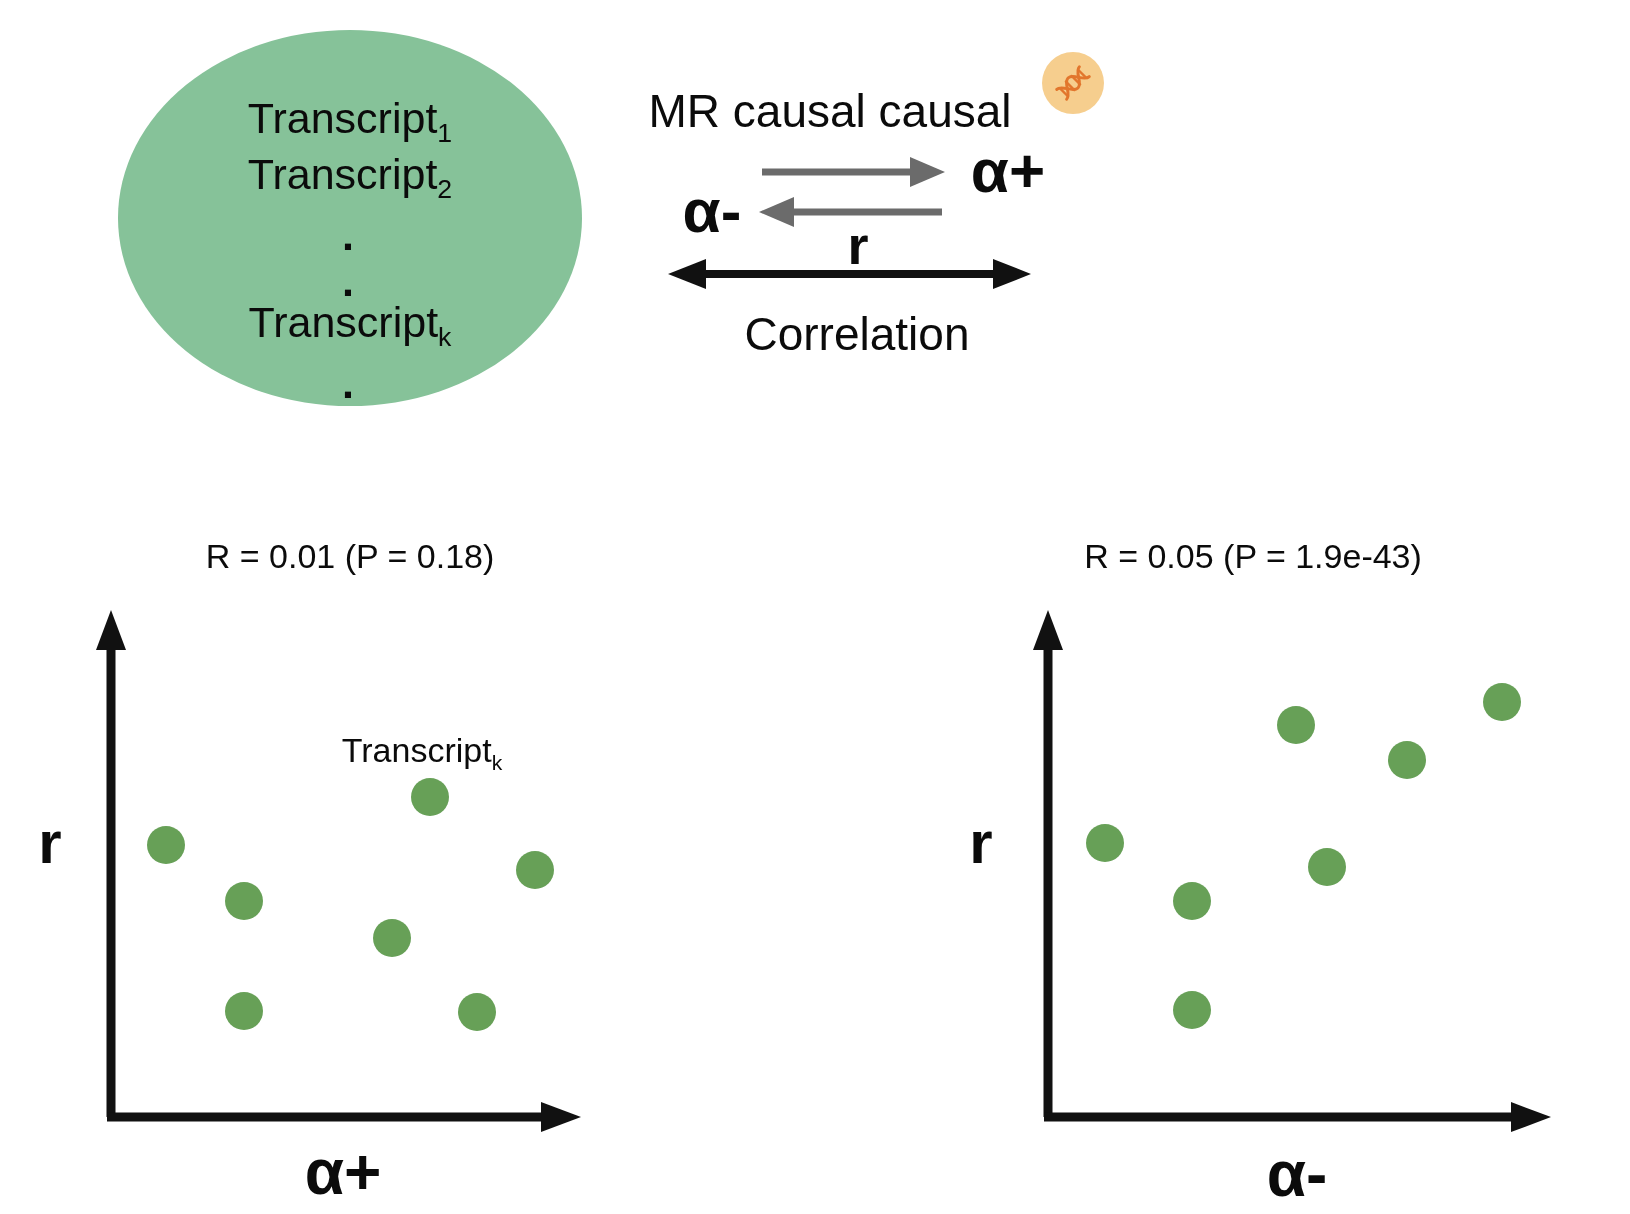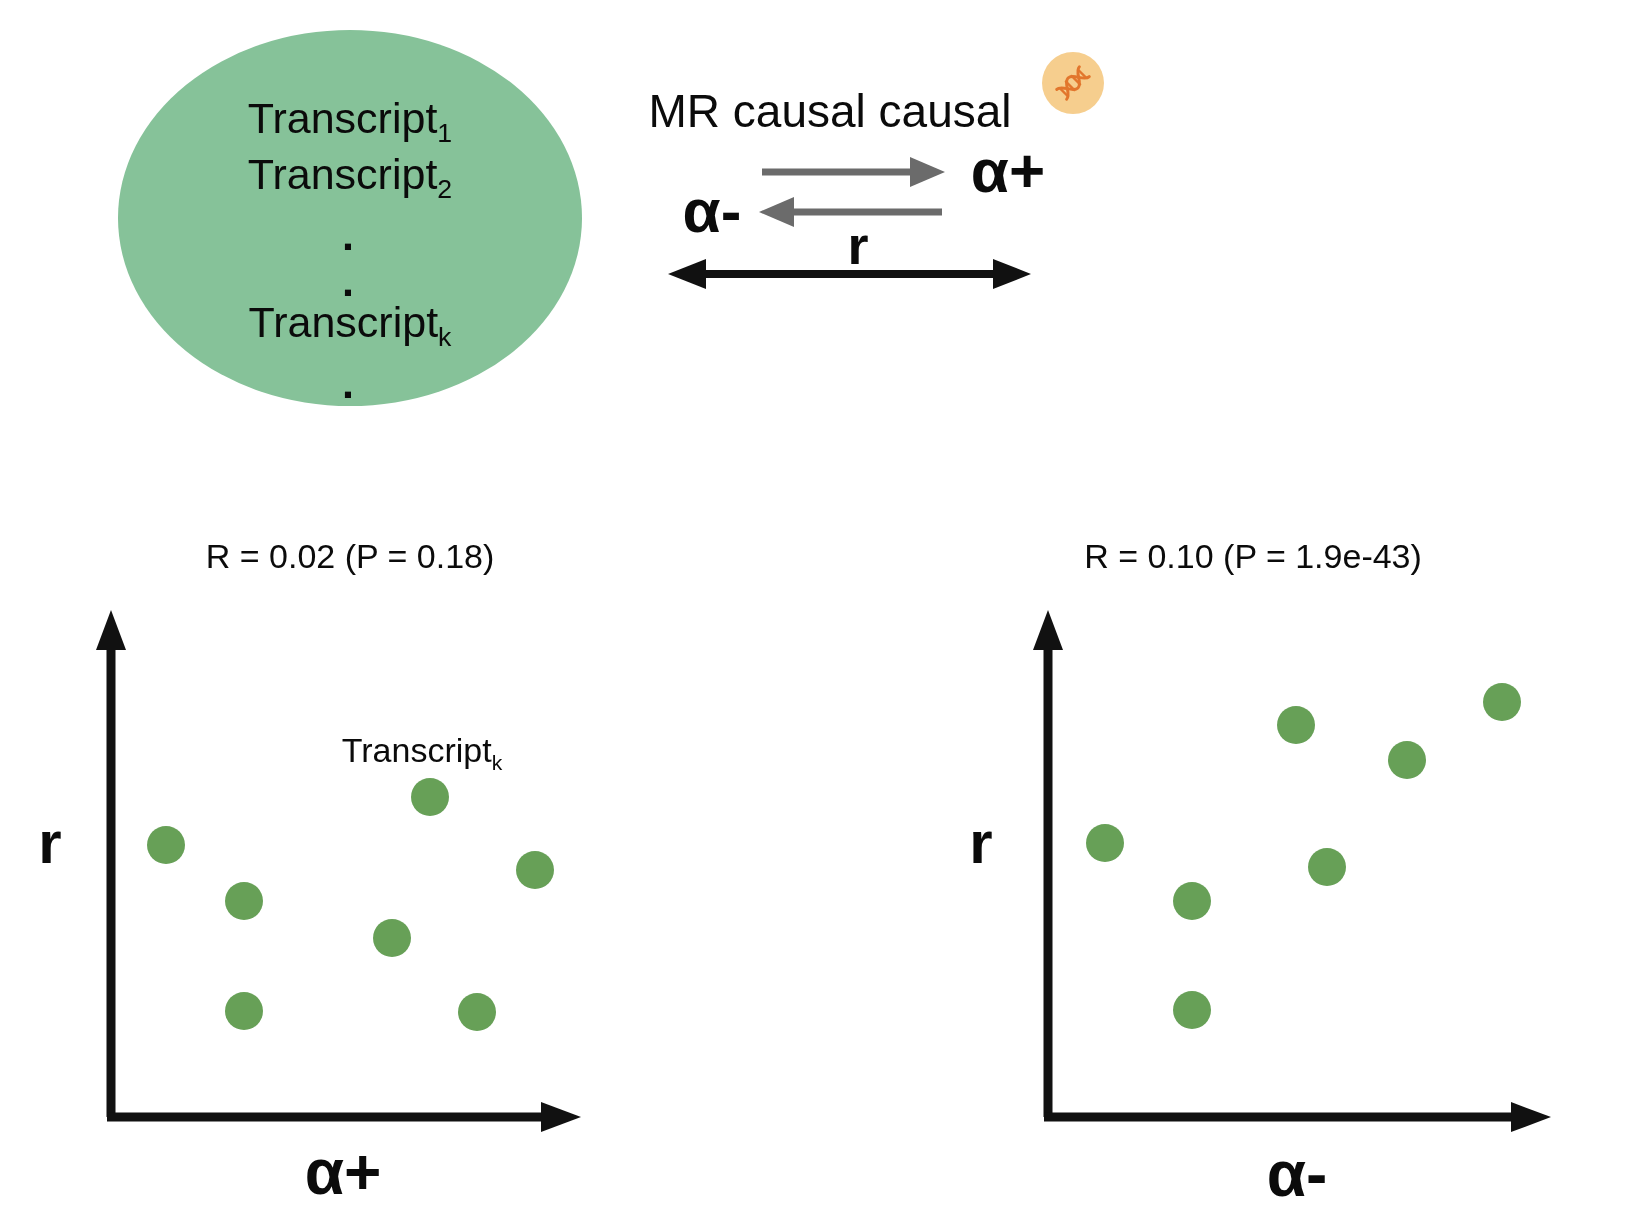--- a/index.html
+++ b/index.html
@@ -115,24 +115,25 @@
   <div class="abs tline" style="left:350px; top:174px;"><span>Transcript</span><sub>2</sub></div>
   <div class="abs tdot" style="left:348px; top:235px;"><span>.</span></div>
   <div class="abs tdot" style="left:348px; top:281px;"><span>.</span></div>
   <div class="abs tline" style="left:350px; top:322px;"><span>Transcript</span><sub>k</sub></div>
   <div class="abs tdot" style="left:348px; top:383px;"><span>.</span></div>
 
   <div class="abs mr-title" style="left:830px; top:111px;">MR causal causal</div>
   <div class="abs alpha-mid" style="left:1008px; top:171px;">α+</div>
   <div class="abs alpha-mid" style="left:712px; top:211px;">α-</div>
   <div class="abs r-mid" style="left:858px; top:245px;">r</div>
+  <div class="abs correlation" style="left:857px; top:334px;">Correlation</div>
 
 
-  <div class="abs plot-title" style="left:350px; top:556px;">R = 0.02 (P = 0.18)</div>
+  <div class="abs plot-title" style="left:350px; top:556px;">R = 0.01 (P = 0.18)</div>
   <div class="abs ylab" style="left:50px;  top:843px;">r</div>
   <div class="abs xlab" style="left:343px; top:1172px;">α+</div>
   <div class="abs pt-label" style="left:422px; top:750px;"><span>Transcript</span><sub>k</sub></div>
 
-  <div class="abs plot-title" style="left:1253px; top:556px;">R = 0.10 (P = 1.9e-43)</div>
+  <div class="abs plot-title" style="left:1253px; top:556px;">R = 0.05 (P = 1.9e-43)</div>
   <div class="abs ylab" style="left:981px;  top:843px;">r</div>
   <div class="abs xlab" style="left:1297px; top:1174px;">α-</div>
 
 </div>
 
 </body></html>

